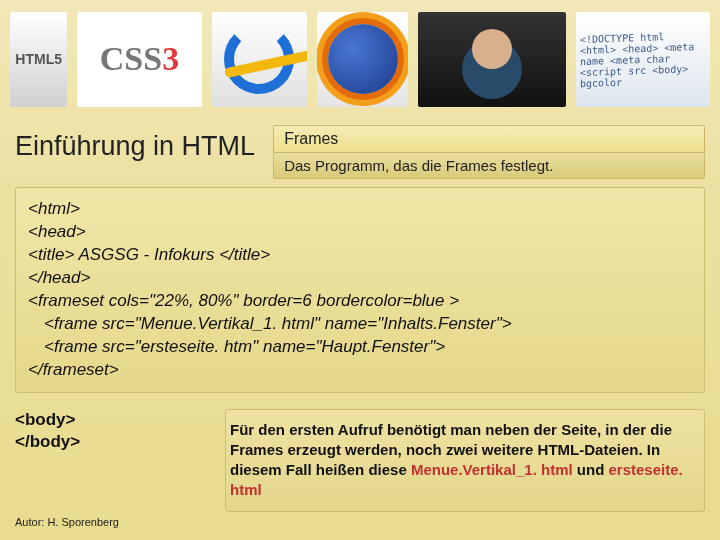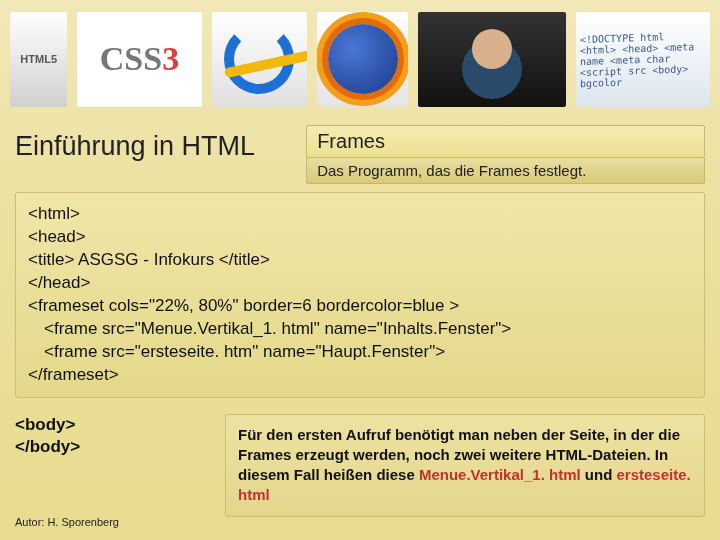--- a/index.html
+++ b/index.html
@@ -20,54 +20,53 @@
   }
   .img-box {
     height: 95px;
     border-radius: 2px;
     display: flex;
     align-items: center;
     justify-content: center;
     overflow: hidden;
   }
   .html5-box { width: 60px; background: linear-gradient(#fff, #d0d0d0); }
-  .html5-text { font-size: 11px; color: #555; font-weight: bold; }
+  .html5-text { font-size: 14px; color: #555; font-weight: bold; }
   .css3-box { width: 130px; background: #fff; color: #777; font-size: 34px; font-weight: bold; font-family: Georgia, serif; }
   .css3-box .n3 { color: #e0393e; }
   .ie-box { width: 100px; background: linear-gradient(#fff, #e0e0e0); }
   .ff-box { width: 95px; background: linear-gradient(#fff, #e5e5e5); }
   .person-box { width: 155px; background: linear-gradient(#333, #111); }
   .code-box { width: 140px; background: linear-gradient(#fff, #dde6ee); position: relative; }
   .code-scribble { font-size: 10px; color: #3a5a8a; line-height: 1.1; padding: 4px; font-family: monospace; transform: skewY(-2deg); }
   .ie-shape { width: 70px; height: 70px; border-radius: 50%; border: 10px solid #1e6fd6; border-top-color: transparent; position: relative; }
   .ie-shape::after { content: ""; position: absolute; width: 90px; height: 10px; background: #f2b90c; top: 25px; left: -10px; transform: rotate(-12deg); border-radius: 10px; }
   .ff-shape { width: 70px; height: 70px; border-radius: 50%; background: radial-gradient(circle at 35% 35%, #4a77d4, #1a3a8a); box-shadow: 0 0 0 6px #e46b0a, 0 0 0 12px #f49f1c; }
   .person-shape { width: 40px; height: 40px; border-radius: 50%; background: #d9b08c; box-shadow: 0 20px 0 10px #2a4a6a; margin-top: -20px; }
   .subheader {
     display: flex;
     align-items: stretch;
     margin: 15px 15px 4px 15px;
-    gap: 33px;
   }
   .subheader-left {
     font-size: 27px;
     color: #222;
     padding: 6px 18px 6px 0;
     white-space: nowrap;
   }
   .subheader-right {
     flex: 1;
     display: flex;
     flex-direction: column;
   }
   .sh-top {
     background: linear-gradient(#f5ecb5, #ece08d);
     border: 1px solid #c9b86a;
     border-radius: 2px;
-    font-size: 20px;
+    font-size: 16px;
     color: #222;
     padding: 4px 10px;
   }
   .sh-bot {
     background: linear-gradient(#e8dea0, #d9cb78);
     border: 1px solid #c9b86a;
     border-radius: 2px;
     font-size: 15px;
     font-weight: normal;
     color: #222;
@@ -77,41 +76,42 @@
   .codeblock {
     margin: 8px 15px 0 15px;
     background: linear-gradient(#f0e6a8, #e4d88a);
     border: 1px solid #ccbd70;
     border-radius: 3px;
     padding: 10px 12px;
     font-family: Arial, sans-serif;
     font-size: 17px;
     color: #111;
     line-height: 1.35;
+    font-style: italic;
   }
   .codeblock .indent { margin-left: 16px; display: block; }
   .bottom {
     display: flex;
     margin: 16px 15px 0 15px;
     gap: 10px;
     font-weight: bold;
   }
   .bottom-left {
     font-family: Arial, sans-serif;
     font-size: 17px;
     color: #111;
     line-height: 1.35;
     width: 200px;
   }
   .note {
     flex: 1;
     background: linear-gradient(#eee2a2, #e3d68c);
     border: 1px solid #ccbd70;
     border-radius: 3px;
-    padding: 10px 12px;
+    padding: 10px 4px;
     font-size: 15px;
     color: #111;
     line-height: 1.35;
   }
   .note .fn { color: #c2322f; }
   .footer {
     position: absolute;
     bottom: 12px;
     left: 15px;
     font-size: 11px;

